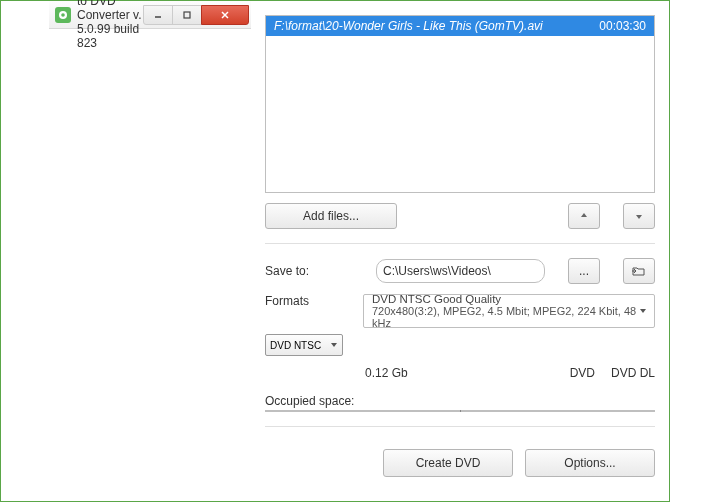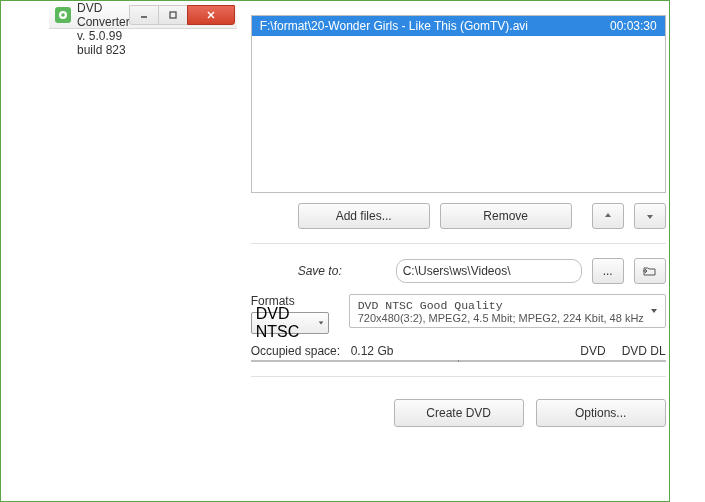--- a/index.html
+++ b/index.html
@@ -10,45 +10,45 @@
 .titlebar .app-icon svg { width: 10px; height: 10px; }
 .titlebar .title { font-size: 12px; color: #333; flex: 1; }
 .titlebar .winbtns { display: flex; height: 20px; margin-right: 2px; align-items: stretch; }
 .winbtn { width: 30px; border: 1px solid #ccc; background: linear-gradient(#f6f6f6,#e6e6e6); display:flex; align-items:center; justify-content:center; margin-left:-1px; }
 .winbtn.min { border-radius: 0 0 0 3px; }
 .winbtn.close { width: 48px; background: linear-gradient(#e76b5a,#d2412a); border-color:#b53222; border-radius:0 0 3px 0; }
 .winbtn svg { width: 10px; height: 10px; }
 .content { flex:1; padding: 14px 14px 10px 14px; display:flex; flex-direction:column; gap: 10px; }
 .filelist { border: 1px solid #bfbfbf; background: #fff; height: 178px; overflow:auto; }
 .file-row { background: #2f89e3; color: #fff; font-size: 12px; height: 20px; display:flex; align-items:center; padding: 0 8px; }
-.file-row .fname { flex:1; }
-.row { display:flex; align-items:center; gap: 10px; margin-left: 47px; }
+.file-row .fname { flex:1;font-style:italic; }
+.row { display:flex; align-items:center; gap: 23px; }
 .btn { height: 26px; border: 1px solid #b5b5b5; background: linear-gradient(#fcfcfc,#e9e9e9); border-radius: 3px; font-size: 12px; color:#333; display:flex; align-items:center; justify-content:center; cursor:pointer; }
 .btn.wide { width: 132px; }
 .iconbtn { width: 32px; }
 .spacer { flex: 1; }
 .hr { border: none; border-top: 1px solid #e0e0e0; margin: 4px 0; }
-.label { font-size: 12px; color: #333; width: 88px; font-style: italic; }
+.label { font-size: 12px; color: #333; width: 88px; }
 .textinput { flex:1; height: 24px; border: 1px solid #bfbfbf; border-radius: 10px; padding: 0 6px; font-size: 12px; background:#fff; color:#333; }
-.select { width: 78px; height: 22px; border: 1px solid #999; background: linear-gradient(#fdfdfd,#ececec); font-size: 16px; padding: 0 4px; display:flex; align-items:center; justify-content:space-between; border-radius:2px; }
+.select { width: 78px; height: 22px; border: 1px solid #999; background: linear-gradient(#fdfdfd,#ececec); font-size: 10px; padding: 0 4px; display:flex; align-items:center; justify-content:space-between; border-radius:2px;margin-top:22px; }
 .format-box { flex:1; border: 1px solid #bfbfbf; border-radius: 2px; padding: 2px 8px; font-size: 11px; color:#444; background:#fff; display:flex; flex-direction:column; position:relative; height: 34px; justify-content:center; }
 .format-box .chev { position:absolute; right:6px; top:50%; transform:translateY(-50%); }
-.format-title { font-size: 11.5px; font-family: Liberation Mono, monospace; }
+.format-title { font-size: 11.5px; }
 .format-desc { font-size: 11px; color:#555; }
 .bar-wrap { position:relative; height: 14px; border:1px solid #bfbfbf; background:#fff; flex:1; }
 .bar-fill { position:absolute; left:0; top:0; bottom:0; width: 4.5%; background: linear-gradient(#7bd86f,#49b04a); }
 .bar-tick { position:absolute; top:-1px; bottom:-1px; width:1px; background:#888; }
 .tick-dvd { left:50%; }
 .footer { display:flex; justify-content:flex-end; gap: 12px; padding-top: 8px; }
 .footer .btn { width: 130px; height: 28px; }
 .formats-col { display:flex; flex-direction:column; gap:4px; width:88px; }
 .formats-label { font-size:12px; color:#333; }
 .formats-row { display:flex; gap:10px; }
 .space-header { display:flex; font-size:12px; color:#333; }
-.space-header .oc { width: 100px; }
+.space-header .oc { width: 100px; margin-top: 28px; }
 .space-header .val { width: 120px; }
 .space-header .dvd { flex:1; text-align:right; margin-left:-100px;}
 .space-header .dvddl { width: 60px; text-align:right; }
 </style>
 </head>
 <body>
 
 <div class="window">
   <div class="titlebar">
     <div class="app-icon">
@@ -81,21 +81,20 @@
   <div class="content">
     <div class="filelist">
       <div class="file-row">
         <span class="fname">F:\format\20-Wonder Girls - Like This (GomTV).avi</span>
         <span class="fdur">00:03:30</span>
       </div>
     </div>
 
     <div class="row">
       <div class="btn wide">Add files...</div>
-      <div class="btn wide">Remove</div>
       <div class="spacer"></div>
       <div class="btn iconbtn">
         <svg width="10" height="10" viewBox="0 0 10 10">
             <path d="M5 2 L8 6 L2 6 Z" fill="#666"></path>
           </svg>
       </div>
       <div class="btn iconbtn">
         <svg width="10" height="10" viewBox="0 0 10 10">
             <path d="M5 8 L8 4 L2 4 Z" fill="#666"></path>
           </svg>

